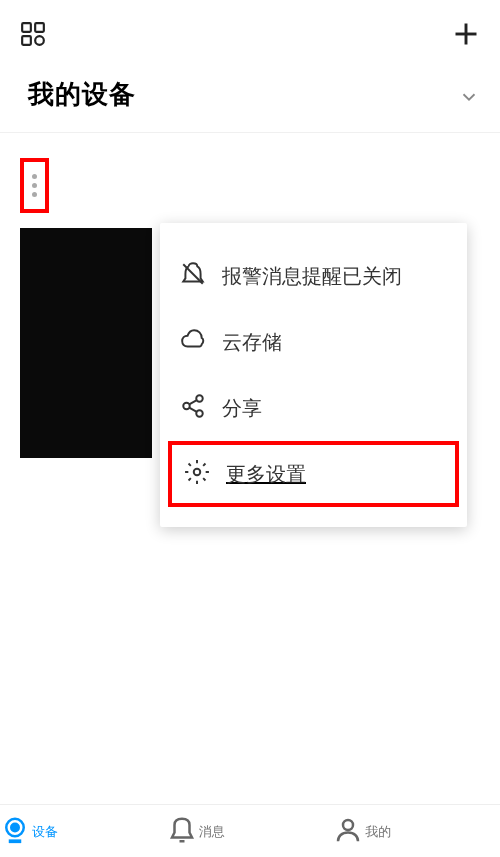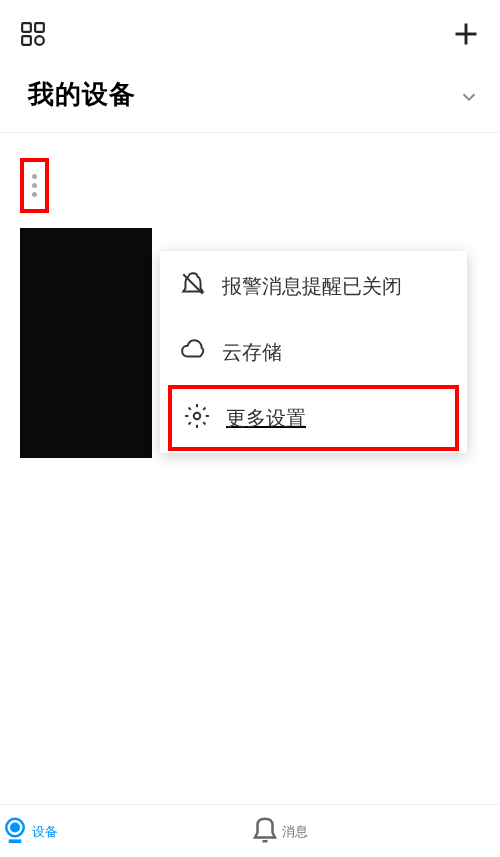--- a/index.html
+++ b/index.html
@@ -17,21 +17,21 @@
     
     .device-header { display: flex; justify-content: space-between; align-items: center; padding: 25px 20px 15px; }
     .device-name { font-size: 21px; color: #555; }
     .more-btn-box { border: 4px solid #ff0000; padding: 12px 8px; }
     .more-dots { display: flex; flex-direction: column; gap: 4px; }
     .dot { width: 5px; height: 5px; border-radius: 50%; background: #aaa; }
     
     .content-area { position: relative; padding: 0 20px; }
     .camera-preview { width: 132px; height: 230px; background: #0a0a0a; }
     
-    .dropdown-menu { position: absolute; top: -5px; left: 160px; right: 33px; background: #fff; box-shadow: 0 3px 15px rgba(0,0,0,0.2); border-radius: 2px; padding: 2px 0; margin-top: 28px; }
+    .dropdown-menu { position: absolute; top: -5px; left: 160px; right: 33px; background: #fff; box-shadow: 0 3px 15px rgba(0,0,0,0.2); border-radius: 2px; padding: 20px 0; }
     .menu-item { display: flex; align-items: center; padding: 18px 20px; gap: 16px; }
     .menu-item.highlighted { border: 4px solid #ff0000; margin: 0 8px; padding: 14px 12px; text-decoration: underline; }
     .menu-icon { width: 26px; height: 26px; flex-shrink: 0; }
     .menu-label { font-size: 20px; color: #333; }
     
     .bottom-nav { position: absolute; bottom: 0; left: 0; right: 0; display: flex; border-top: 1px solid #eee; background: #fff; }
     .nav-item { flex: 1; display: flex; flex-direction: row; align-items: center; padding: 10px 0 8px; gap: 2px; }
     .nav-icon { width: 30px; height: 30px; }
     .nav-label { font-size: 13px; color: #737373; }
     .nav-item.active .nav-label { color: #0095ff; }
@@ -91,20 +91,32 @@
       <span class="menu-label">报警消息提醒已关闭</span>
     </div>
     <div class="menu-item">
       <span>
         <svg class="menu-icon" viewBox="0 0 24 24" fill="none" stroke="#333" stroke-width="1.8">
           <path d="M18 18 L7 18 C4 18 2 16 2 13 C2 10 4 8 7 8 C8 5 10 3 13 3 C17 3 20 6 20 10 C22 11 22 14 20 16 C20 17 19 18 18 18"></path>
         </svg>
       </span>
       <span class="menu-label">云存储</span>
     </div>
+    <div class="menu-item">
+      <span>
+        <svg class="menu-icon" viewBox="0 0 24 24" fill="none" stroke="#333" stroke-width="1.8">
+          <circle cx="18" cy="5" r="3"></circle>
+            <circle cx="6" cy="12" r="3"></circle>
+            <circle cx="18" cy="19" r="3"></circle>
+          <line x1="8.5" y1="10.5" x2="15.5" y2="6.5"></line>
+            <line x1="8.5" y1="13.5" x2="15.5" y2="17.5"></line>
+        </svg>
+      </span>
+      <span class="menu-label">分享</span>
+    </div>
     <div class="menu-item highlighted">
       <span>
         <svg class="menu-icon" viewBox="0 0 24 24" fill="none" stroke="#333" stroke-width="1.8">
           <circle cx="12" cy="12" r="3"></circle>
           <path d="M12 1 L12 4 M12 20 L12 23 M4.2 4.2 L6.3 6.3 M17.7 17.7 L19.8 19.8 M1 12 L4 12 M20 12 L23 12 M4.2 19.8 L6.3 17.7 M17.7 6.3 L19.8 4.2"></path>
         </svg>
       </span>
       <span class="menu-label">更多设置</span>
     </div>
   </div>
@@ -123,13 +135,22 @@
   </div>
   <div class="nav-item">
     <span>
       <svg class="nav-icon" viewBox="0 0 24 24" fill="none" stroke="#666" stroke-width="2">
         <path d="M6 8 C6 5 8 3 12 3 C16 3 18 5 18 8 L18 14 L20 18 L4 18 L6 14 Z"></path>
         <line x1="10" y1="21" x2="14" y2="21"></line>
       </svg>
     </span>
     <span class="nav-label">消息</span>
   </div>
+  <div class="nav-item">
+    <span>
+      <svg class="nav-icon" viewBox="0 0 24 24" fill="none" stroke="#666" stroke-width="2">
+        <circle cx="12" cy="8" r="4"></circle>
+        <path d="M4 21 C4 17 7 14 12 14 C17 14 20 17 20 21"></path>
+      </svg>
+    </span>
+    <span class="nav-label">我的</span>
+  </div>
 </div>
 
 </body></html>

